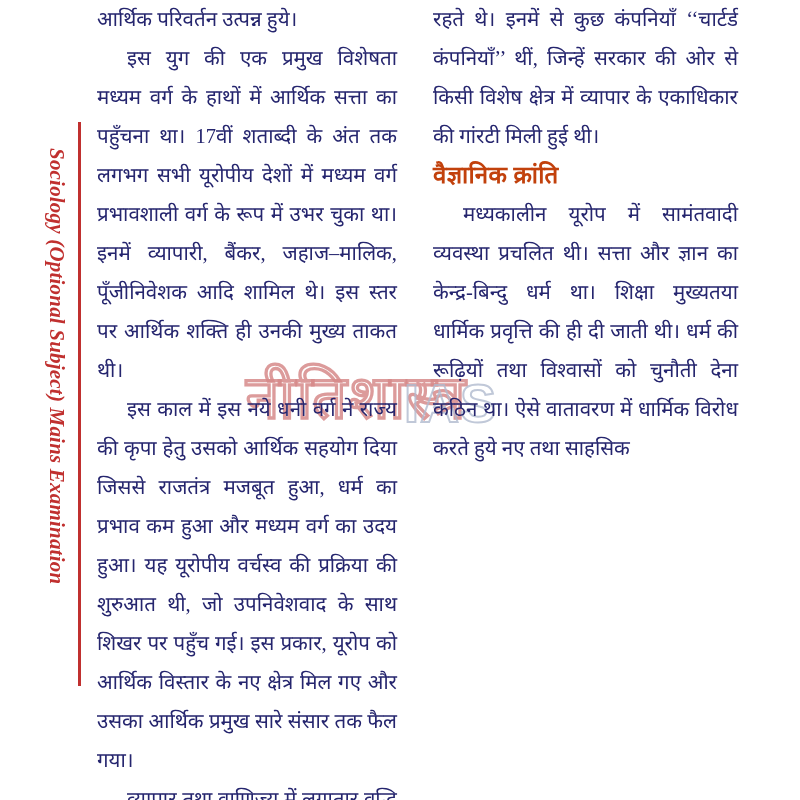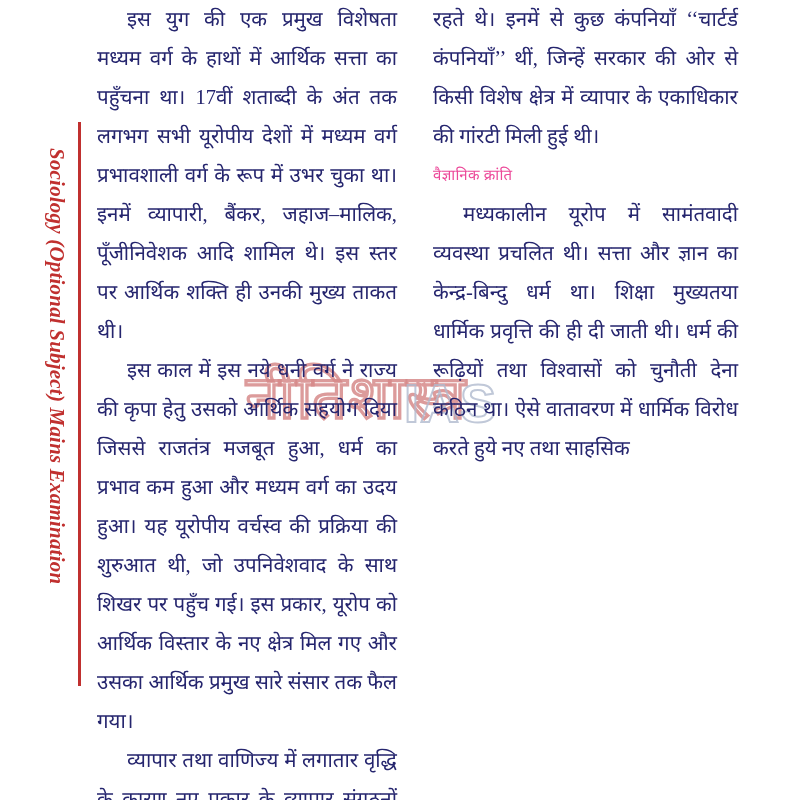--- a/index.html
+++ b/index.html
@@ -80,23 +80,23 @@
     text-indent: 0;
   }
   .column p.indent { text-indent: 30px; }
 
   
   .clip-top {
     margin-top: -21px;
   }
 
   .heading-red {
-    color: #ec4899;
-    font-weight: normal;
-    font-size: 15px;
+    color: #c2410c;
+    font-weight: bold;
+    font-size: 24px;
     line-height: 39px;
     margin: 4px 0 0 0;
     letter-spacing: 0.3px;
   }
 
   
   #wm-deva {
     position: absolute;
     left: 246px;
     top: 368px;
@@ -132,20 +132,21 @@
 
   <div id="sidebar">
     <div id="sidebar-rule"></div>
     <div id="sidebar-label">Sociology (Optional Subject) Mains Examination</div>
   </div>
 
   <div id="wm-deva">नीतिशास्त्र</div>
   <div id="wm-ias">IAS</div>
 
   <div id="col-left" class="column">
+    <p class="clip-top">आर्थिक परिवर्तन उत्पन्न हुये।</p>
     <p class="indent">इस युग की एक प्रमुख विशेषता मध्यम वर्ग के हाथों में आर्थिक सत्ता का पहुँचना था। 17वीं शताब्दी के अंत तक लगभग सभी यूरोपीय देशों में मध्यम वर्ग प्रभावशाली वर्ग के रूप में उभर चुका था। इनमें व्यापारी, बैंकर, जहाज–मालिक, पूँजीनिवेशक आदि शामिल थे। इस स्तर पर आर्थिक शक्ति ही उनकी मुख्य ताकत थी।</p>
     <p class="indent">इस काल में इस नये धनी वर्ग ने राज्य की कृपा हेतु उसको आर्थिक सहयोग दिया जिससे राजतंत्र मजबूत हुआ, धर्म का प्रभाव कम हुआ और मध्यम वर्ग का उदय हुआ। यह यूरोपीय वर्चस्व की प्रक्रिया की शुरुआत थी, जो उपनिवेशवाद के साथ शिखर पर पहुँच गई। इस प्रकार, यूरोप को आर्थिक विस्तार के नए क्षेत्र मिल गए और उसका आर्थिक प्रमुख सारे संसार तक फैल गया।</p>
     <p class="indent">व्यापार तथा वाणिज्य में लगातार वृद्धि के कारण नए प्रकार के व्यापार संगठनों की आवश्यकता महसूस होने लगी। 16वीं शताब्दी में ‘‘नियमित’’ कंपनियाँ अस्तित्व में आईं। 17वीं शताब्दी में संयुक्त पूँजी</p>
   </div>
 
   <div id="col-right" class="column">
     <p class="clip-top">रहते थे। इनमें से कुछ कंपनियाँ ‘‘चार्टर्ड कंपनियाँ’’ थीं, जिन्हें सरकार की ओर से किसी विशेष क्षेत्र में व्यापार के एकाधिकार की गांरटी मिली हुई थी।</p>
     <p class="heading-red">वैज्ञानिक क्रांति</p>
     <p class="indent">मध्यकालीन यूरोप में सामंतवादी व्यवस्था प्रचलित थी। सत्ता और ज्ञान का केन्द्र-बिन्दु धर्म था। शिक्षा मुख्यतया धार्मिक प्रवृत्ति की ही दी जाती थी। धर्म की रूढ़ियों तथा विश्वासों को चुनौती देना कठिन था। ऐसे वातावरण में धार्मिक विरोध करते हुये नए तथा साहसिक</p>
   </div>

